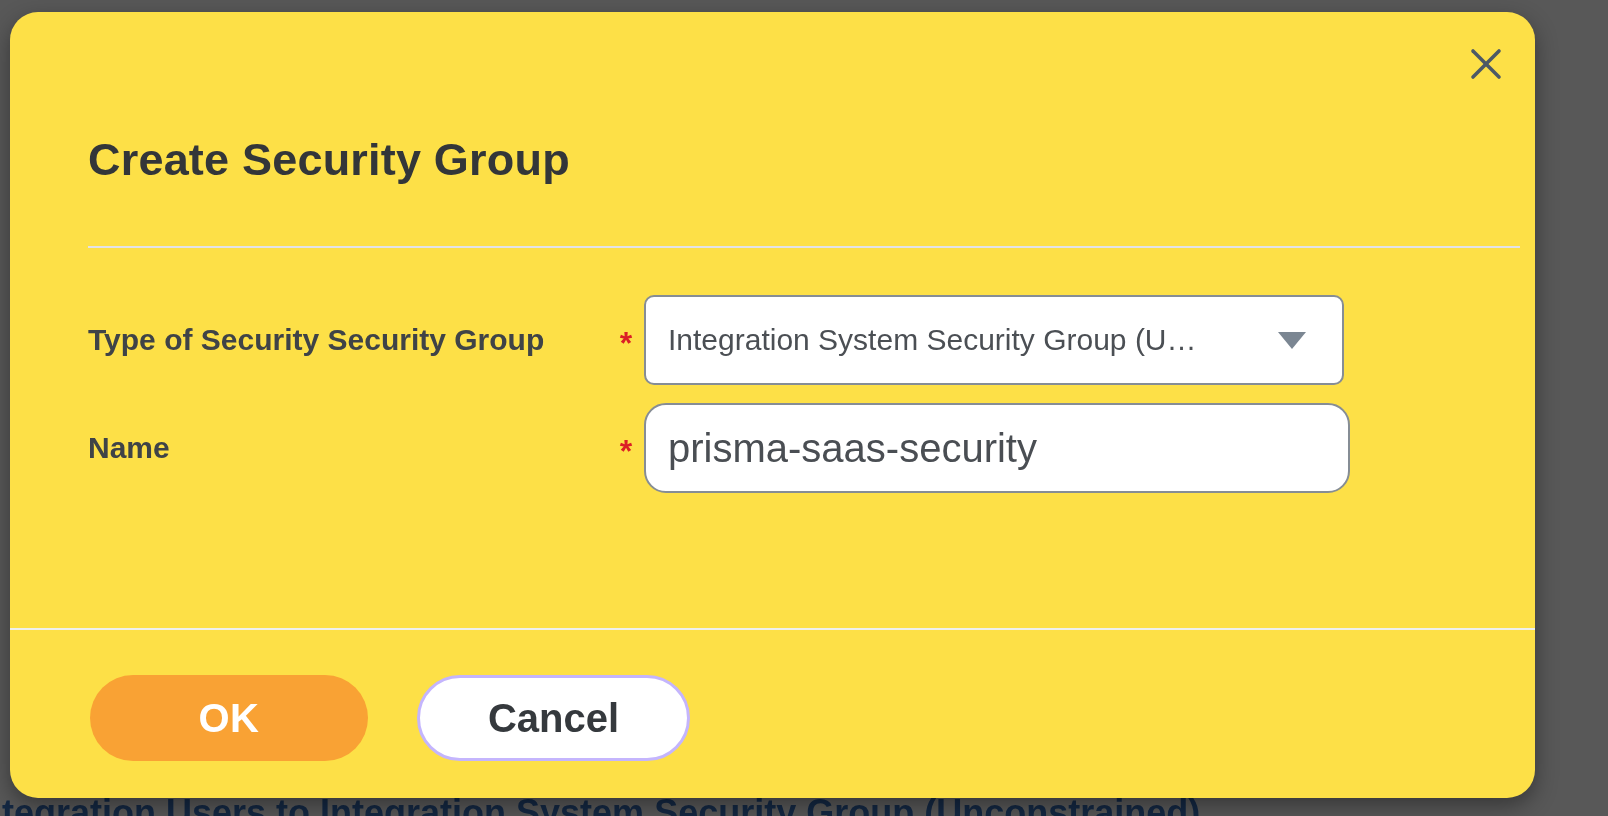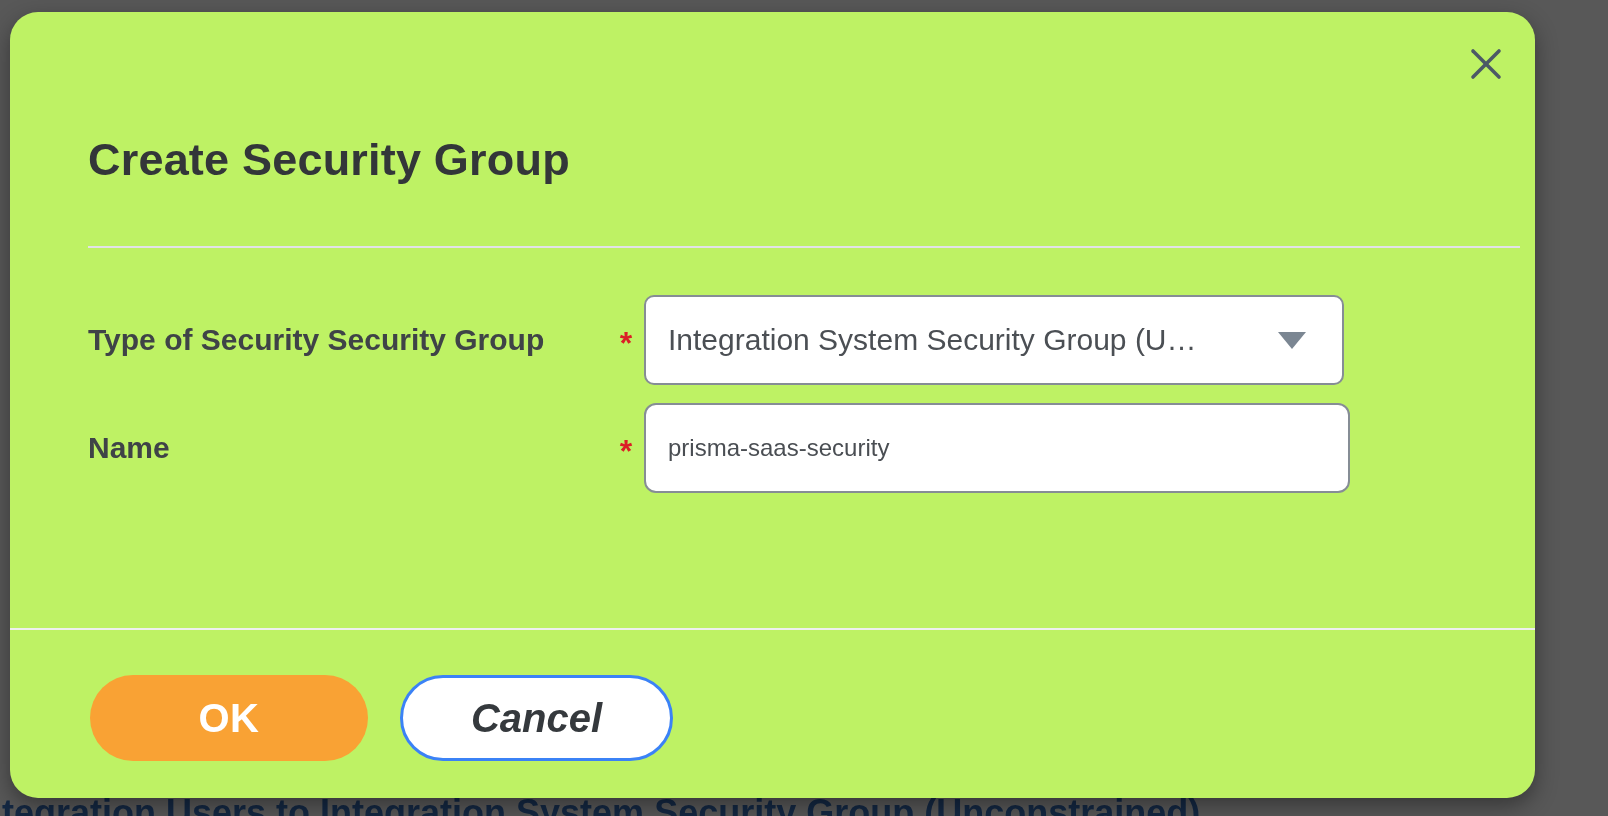--- a/index.html
+++ b/index.html
@@ -15,21 +15,21 @@
     position:absolute;font-weight:bold;font-size:36px;color:#3a74c2;
     white-space:nowrap;
   }
   .bg-bottom{left:2px;top:792px;}
 
   .overlay{position:absolute;inset:0;z-index:1;background:rgba(0,0,0,0.655);}
 
   
   .modal{
     position:absolute;z-index:2;left:10px;top:12px;width:1525px;height:786px;
-    background:#bef264;border-radius:28px;
+    background:#fde047;border-radius:28px;
     box-shadow:0 8px 22px rgba(0,0,0,0.38);
   }
 
   .close-btn{
     position:absolute;top:30px;right:27px;width:44px;height:44px;
     background:none;border:none;padding:4px;cursor:pointer;
     display:flex;align-items:center;justify-content:center;
   }
   .close-btn svg{display:block;}
 
@@ -65,43 +65,42 @@
   .dropdown-value{
     font-size:30px;color:#4b4f54;white-space:nowrap;overflow:hidden;
   }
   .caret{
     width:0;height:0;margin-left:14px;flex:none;
     border-left:14px solid transparent;border-right:14px solid transparent;
     border-top:17px solid #7b8692;
   }
   .text-input{
     height:90px;width:706px;box-sizing:border-box;
-    border:2px solid #868d95;border-radius:12px;background:#fff;
-    padding:0 22px;font-size:24px;color:#4a4e53;
+    border:2px solid #868d95;border-radius:22px;background:#fff;
+    padding:0 22px;font-size:40px;color:#4a4e53;
     font-family:"Liberation Sans","DejaVu Sans",sans-serif;outline:none;
   }
 
   
   .footer-divider{
     position:absolute;left:0;top:616px;width:100%;height:2px;background:#eef0ee;
   }
   .btn{
     position:absolute;top:663px;height:86px;border-radius:43px;
     font-size:40px;font-weight:bold;cursor:pointer;
     font-family:"Liberation Sans","DejaVu Sans",sans-serif;
     display:flex;align-items:center;justify-content:center;
   }
   .btn-ok{
     left:80px;width:278px;background:#f9a234;border:none;color:#ffffff;
     letter-spacing:0.5px;
   }
   .btn-cancel{
-    left:390px;width:273px;background:#ffffff;border:3px solid #3b82f6;
+    left:407px;width:273px;background:#ffffff;border:3px solid #c4b5fd;
     color:#35393d;
-    font-style:italic;
   }
 </style>
 </head>
 <body>
 
 <div class="page">
 
   <span class="bg-link bg-bottom">tegration Users to Integration System Security Group (Unconstrained)</span>
 </div>
 

